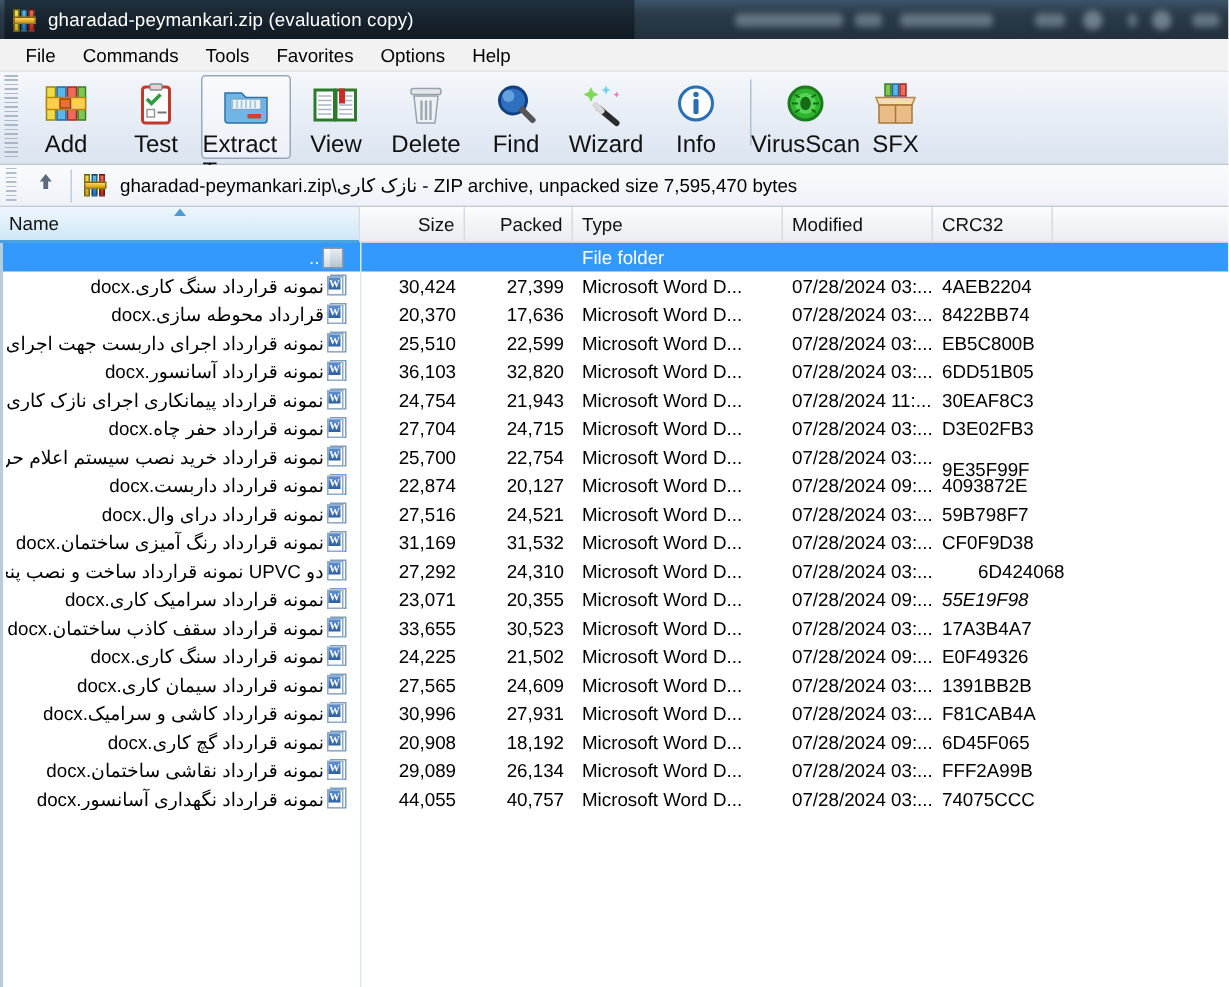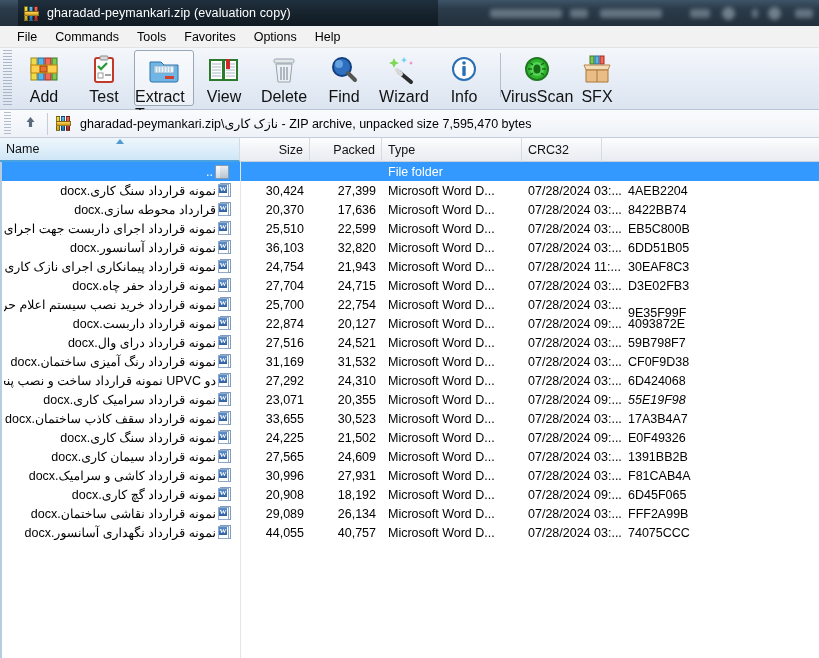--- a/index.html
+++ b/index.html
@@ -30,21 +30,21 @@
   }
   .bg-blur-dot {
     position: absolute; top: 7px; width: 13px; height: 13px;
     background: rgba(200,214,226,0.45);
     filter: blur(2.2px);
     border-radius: 50%;
   }
 
   
   .titlebar {
-    position: absolute; left: 18px; top: 0; width: 420px; height: 26px;
+    position: absolute; left: 3px; top: 0; width: 420px; height: 26px;
     background: linear-gradient(180deg,#20303e 0%, #16222c 55%, #101a22 100%);
     display: flex; align-items: center;
     padding-left: 6px;
     z-index: 5;
   }
   .title-text {
     color: #ffffff;
     font-size: 12.5px;
     margin-left: 6px;
     white-space: nowrap;
@@ -431,20 +431,23 @@
       </div>
       <div class="hdr-cell num" style="width:70px">
         <span>Size</span>
       </div>
       <div class="hdr-cell num" style="width:72px">
         <span>Packed</span>
       </div>
       <div class="hdr-cell" style="width:140px">
         <span>Type</span>
       </div>
+      <div class="hdr-cell" style="width:100px">
+        <span>Modified</span>
+      </div>
       <div class="hdr-cell" style="width:80px">
         <span>CRC32</span>
       </div>
       <div class="hdr-cell" style="width:117px;border-right:none">
         <span></span>
       </div>
     </div>
 
     <div class="rows" id="rows-container">
       <div class="panel-edge"></div>
@@ -619,21 +622,21 @@
               <span class="pg"></span>
               <span class="pg2"></span>
               <span class="blue">W</span>
             </span>
             <span class="txt">دو UPVC نمونه قرارداد ساخت و نصب پنجره...</span>
           </div>
           <div class="cell num" style="width: 70px;">27,292</div>
           <div class="cell num" style="width: 72px;">24,310</div>
           <div class="cell" style="width: 140px;">Microsoft Word D...</div>
           <div class="cell" style="width: 100px;">07/28/2024 03:...</div>
-          <div class="cell" style="width: 80px;">6D424068</div>
+          <div class="cell" style="width: 80px; margin-left: 24px;">6D424068</div>
         </div>
         <div class="row">
           <div class="cell name" style="width: 240px;">
             <span class="w-ico">
               <span class="pg"></span>
               <span class="pg2"></span>
               <span class="blue">W</span>
             </span>
             <span class="txt">نمونه قرارداد سرامیک کاری.docx</span>
           </div>

